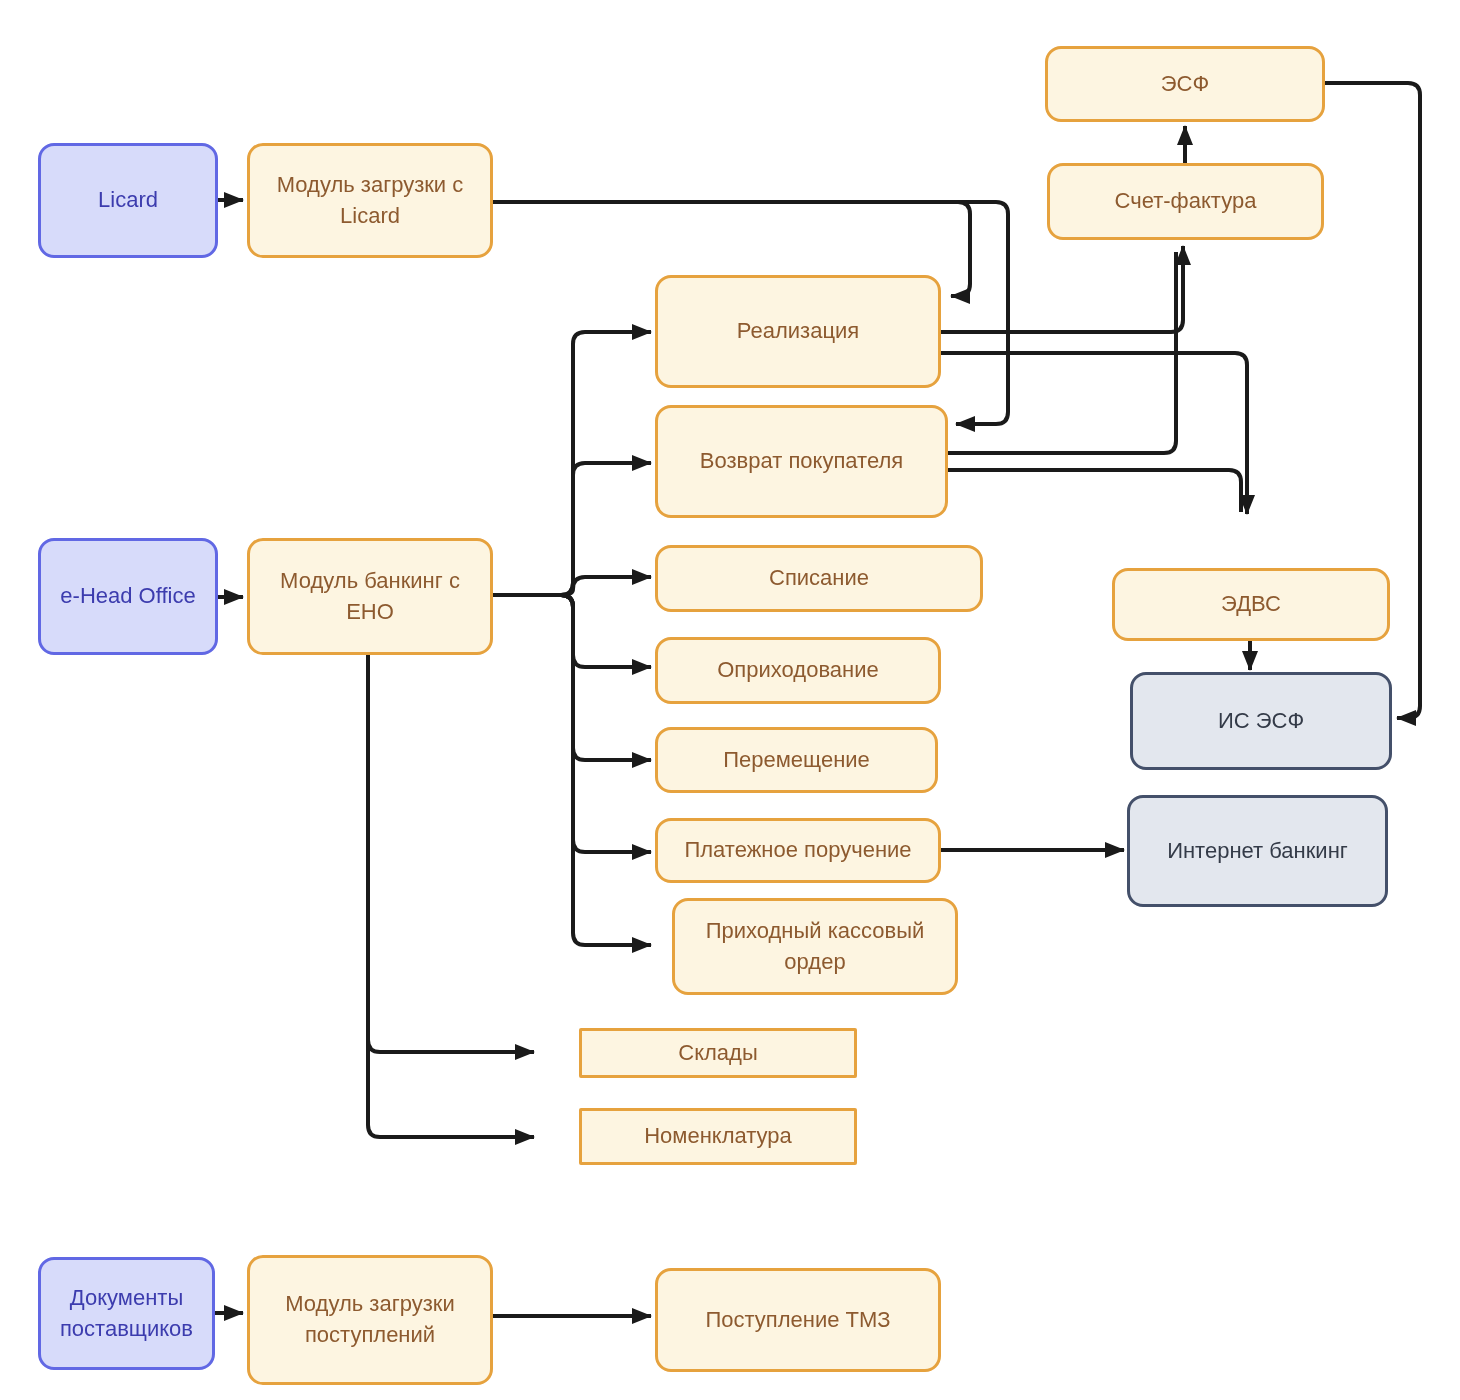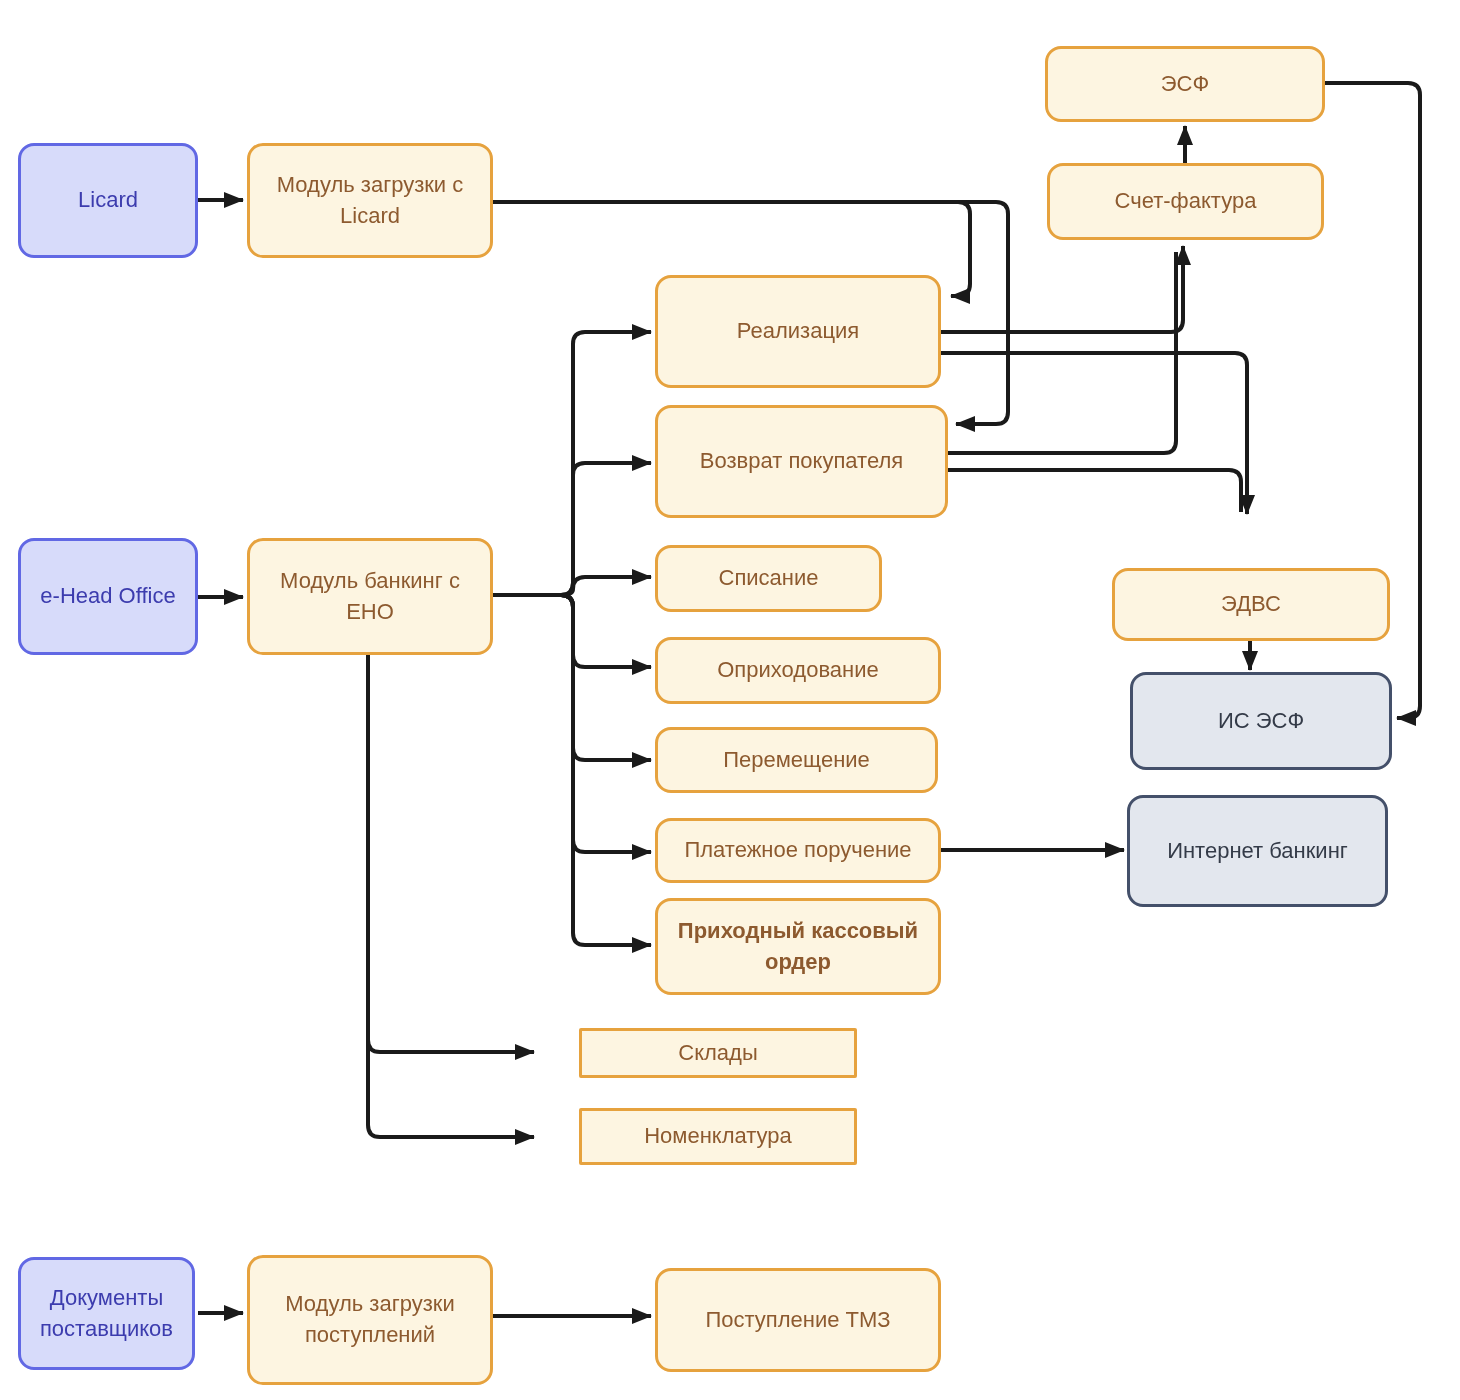--- a/index.html
+++ b/index.html
@@ -13,21 +13,21 @@
   #edges{position:absolute;left:0;top:0;width:1460px;height:1400px;z-index:1;}
   .edge{fill:none;stroke:#1a1a1a;stroke-width:4;}
   .node{
     position:absolute;z-index:2;
     display:flex;align-items:center;justify-content:center;
     text-align:center;box-sizing:border-box;
     padding:6px 12px;
     font-size:22px;line-height:1.4;
     border-radius:16px;
   }
-  .node.blue{background:#d7dbfa;border:3px solid #6168e4;color:#3c3cae;}
+  .node.blue{background:#d7dbfa;border:3px solid #6168e4;color:#3c3cae;margin-left:20px;}
   .node.yellow{background:#fdf5e1;border:3px solid #e6a23e;color:#8d5a2f;}
   .node.gray{background:#e3e7ee;border:3px solid #44506a;color:#343b48;}
   .node.square{border-radius:2px;margin-left:39px;}
 </style>
 </head>
 <body>
 
 <div id="canvas">
 
   <svg id="edges" viewBox="0 0 1460 1400" xmlns="http://www.w3.org/2000/svg">
@@ -71,29 +71,29 @@
   <div class="node yellow" style="left:1047px;top:163px;width:277px;height:77px;border-radius:16px;">Счет-фактура</div>
 
   <div class="node yellow" style="left:655px;top:275px;width:286px;height:113px;">Реализация</div>
 
   <div class="node yellow" style="left:655px;top:405px;width:293px;height:113px;">Возврат покупателя</div>
 
   <div class="node blue" style="left:18px;top:538px;width:180px;height:117px;">e-Head Office</div>
 
   <div class="node yellow" style="left:247px;top:538px;width:246px;height:117px;">Модуль банкинг с ЕНО</div>
 
-  <div class="node yellow" style="left:655px;top:545px;width:227px;height:67px;">Списание</div>
+  <div class="node yellow" style="left:655px;top:545px;width:328px;height:67px;">Списание</div>
 
   <div class="node yellow" style="left:655px;top:637px;width:286px;height:67px;">Оприходование</div>
 
   <div class="node yellow" style="left:655px;top:727px;width:283px;height:66px;">Перемещение</div>
 
   <div class="node yellow" style="left:655px;top:818px;width:286px;height:65px;">Платежное поручение</div>
 
-  <div class="node yellow" style="left:655px;top:898px;width:286px;height:97px;font-weight:bold;">Приходный кассовый ордер</div>
+  <div class="node yellow" style="left:672px;top:898px;width:286px;height:97px;">Приходный кассовый ордер</div>
 
   <div class="node yellow" style="left:1112px;top:520px;width:278px;height:73px;margin-top:48px;">ЭДВС</div>
 
   <div class="node gray" style="left:1130px;top:672px;width:262px;height:98px;">ИС ЭСФ</div>
 
   <div class="node gray" style="left:1127px;top:795px;width:261px;height:112px;">Интернет банкинг</div>
 
   <div class="node yellow square" style="left:540px;top:1028px;width:278px;height:50px;">Склады</div>
 
   <div class="node yellow square" style="left:540px;top:1108px;width:278px;height:57px;">Номенклатура</div>

